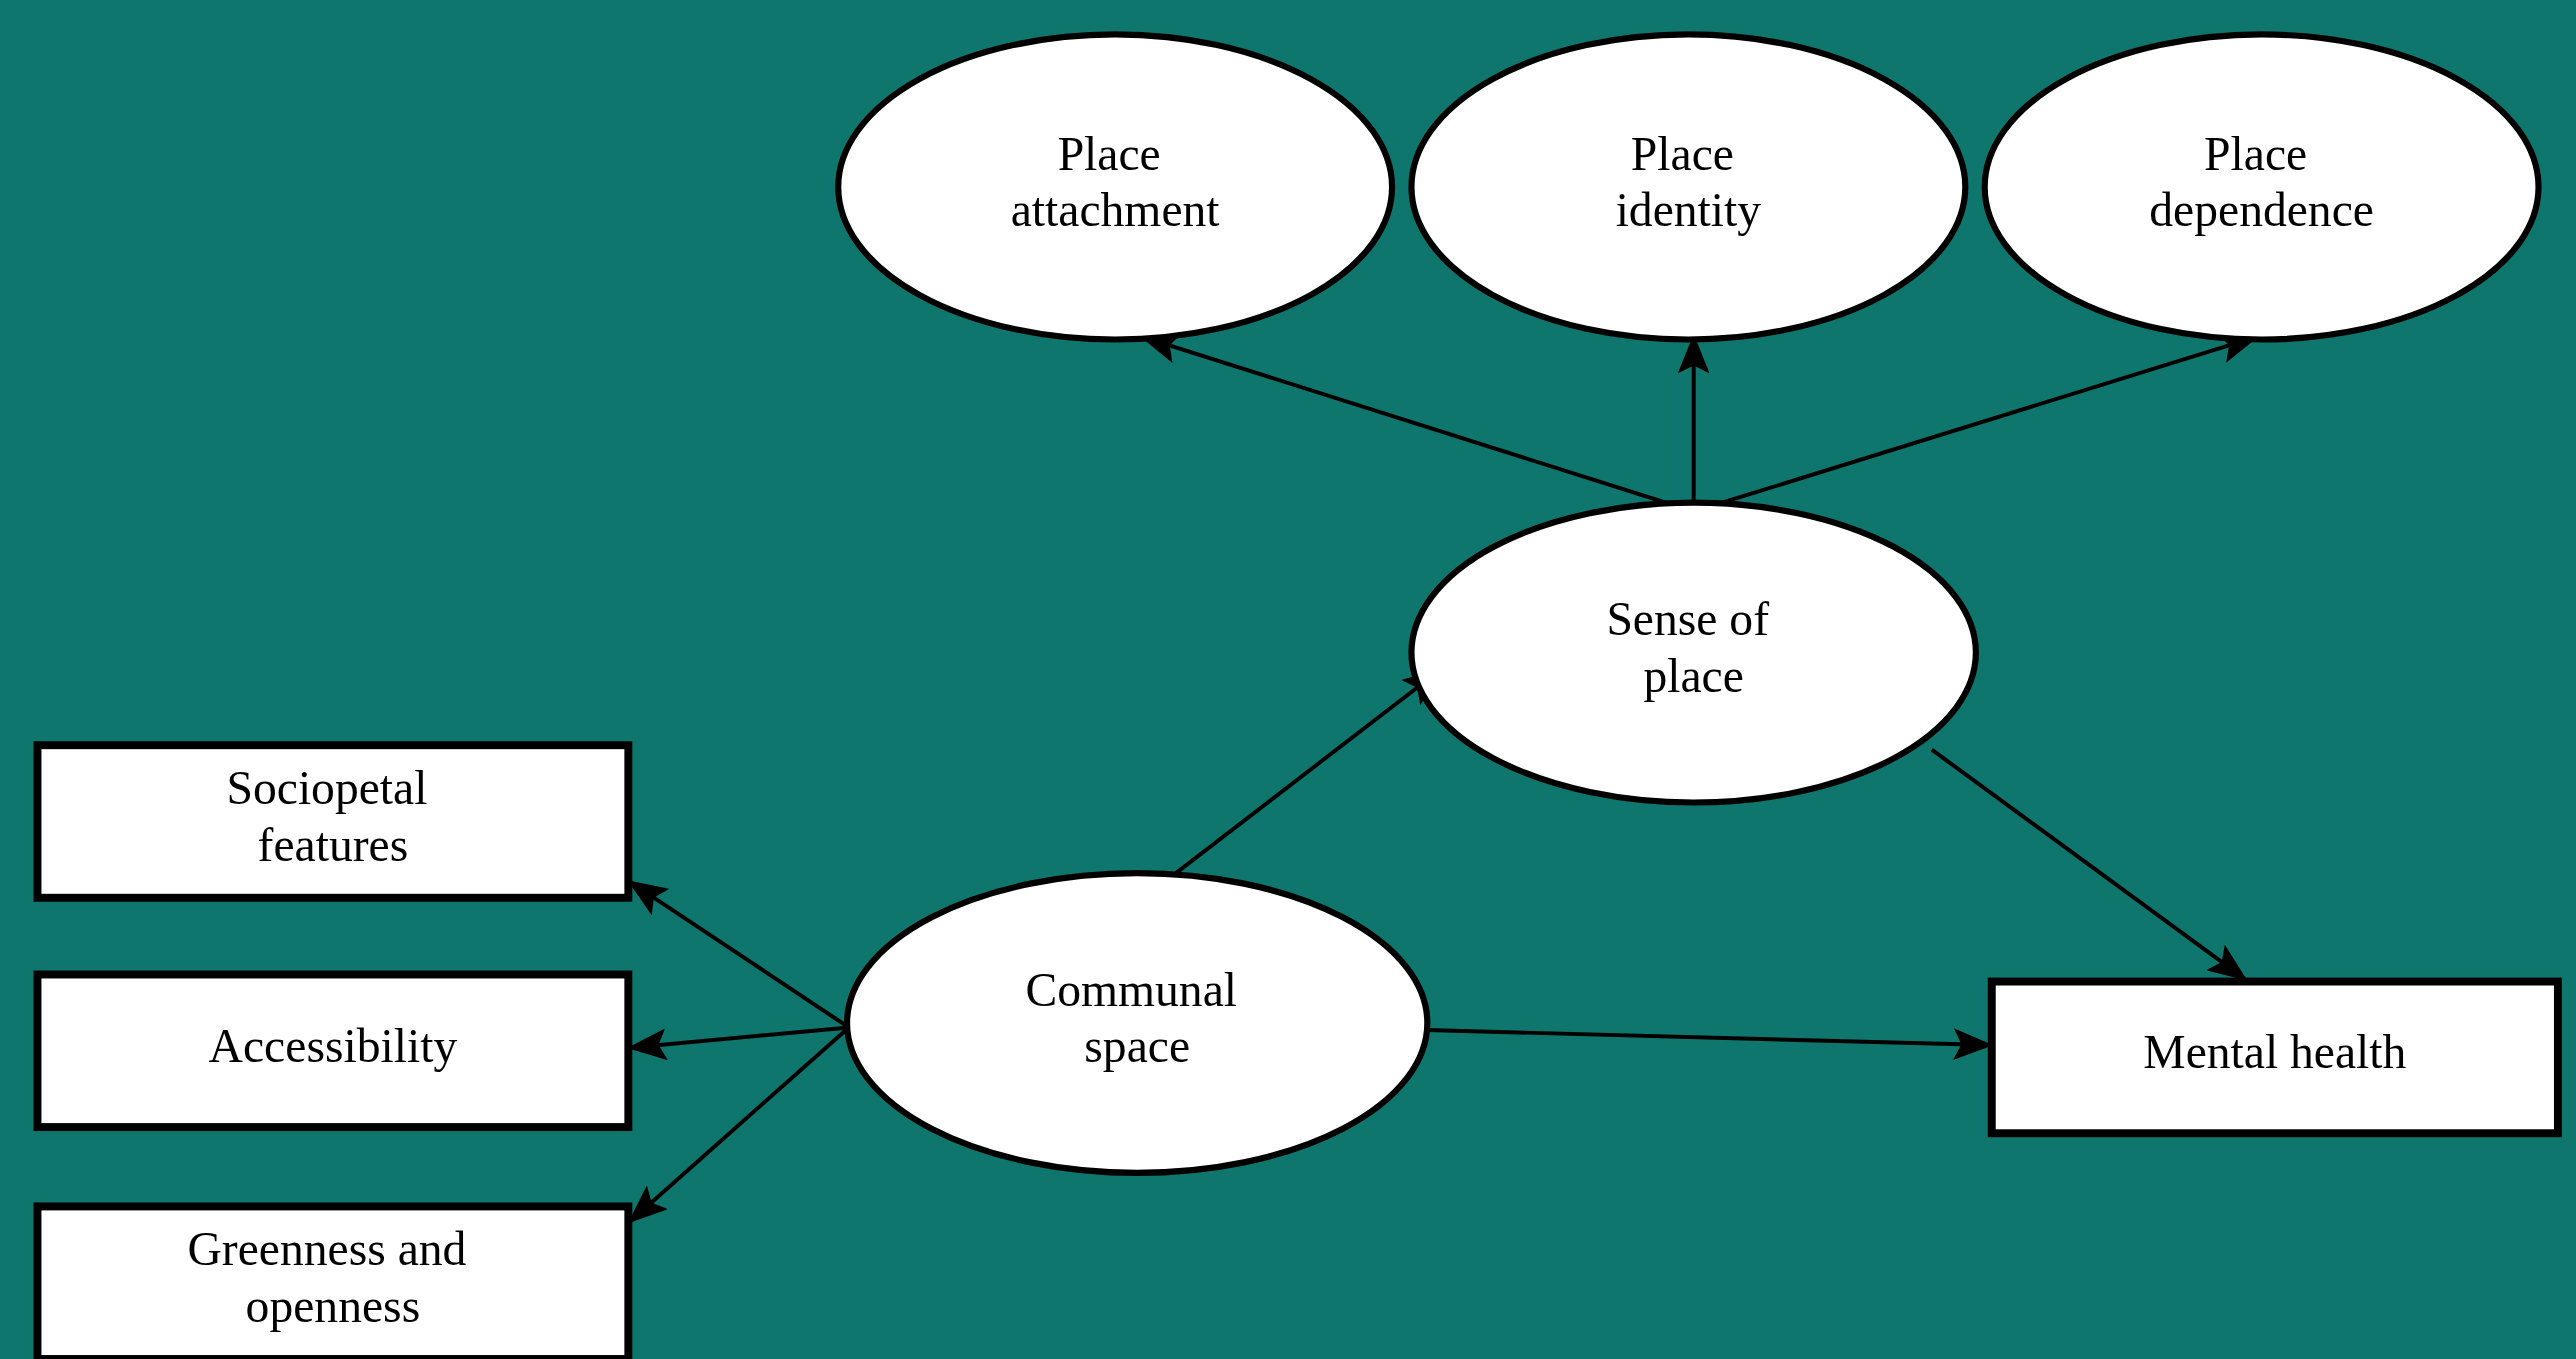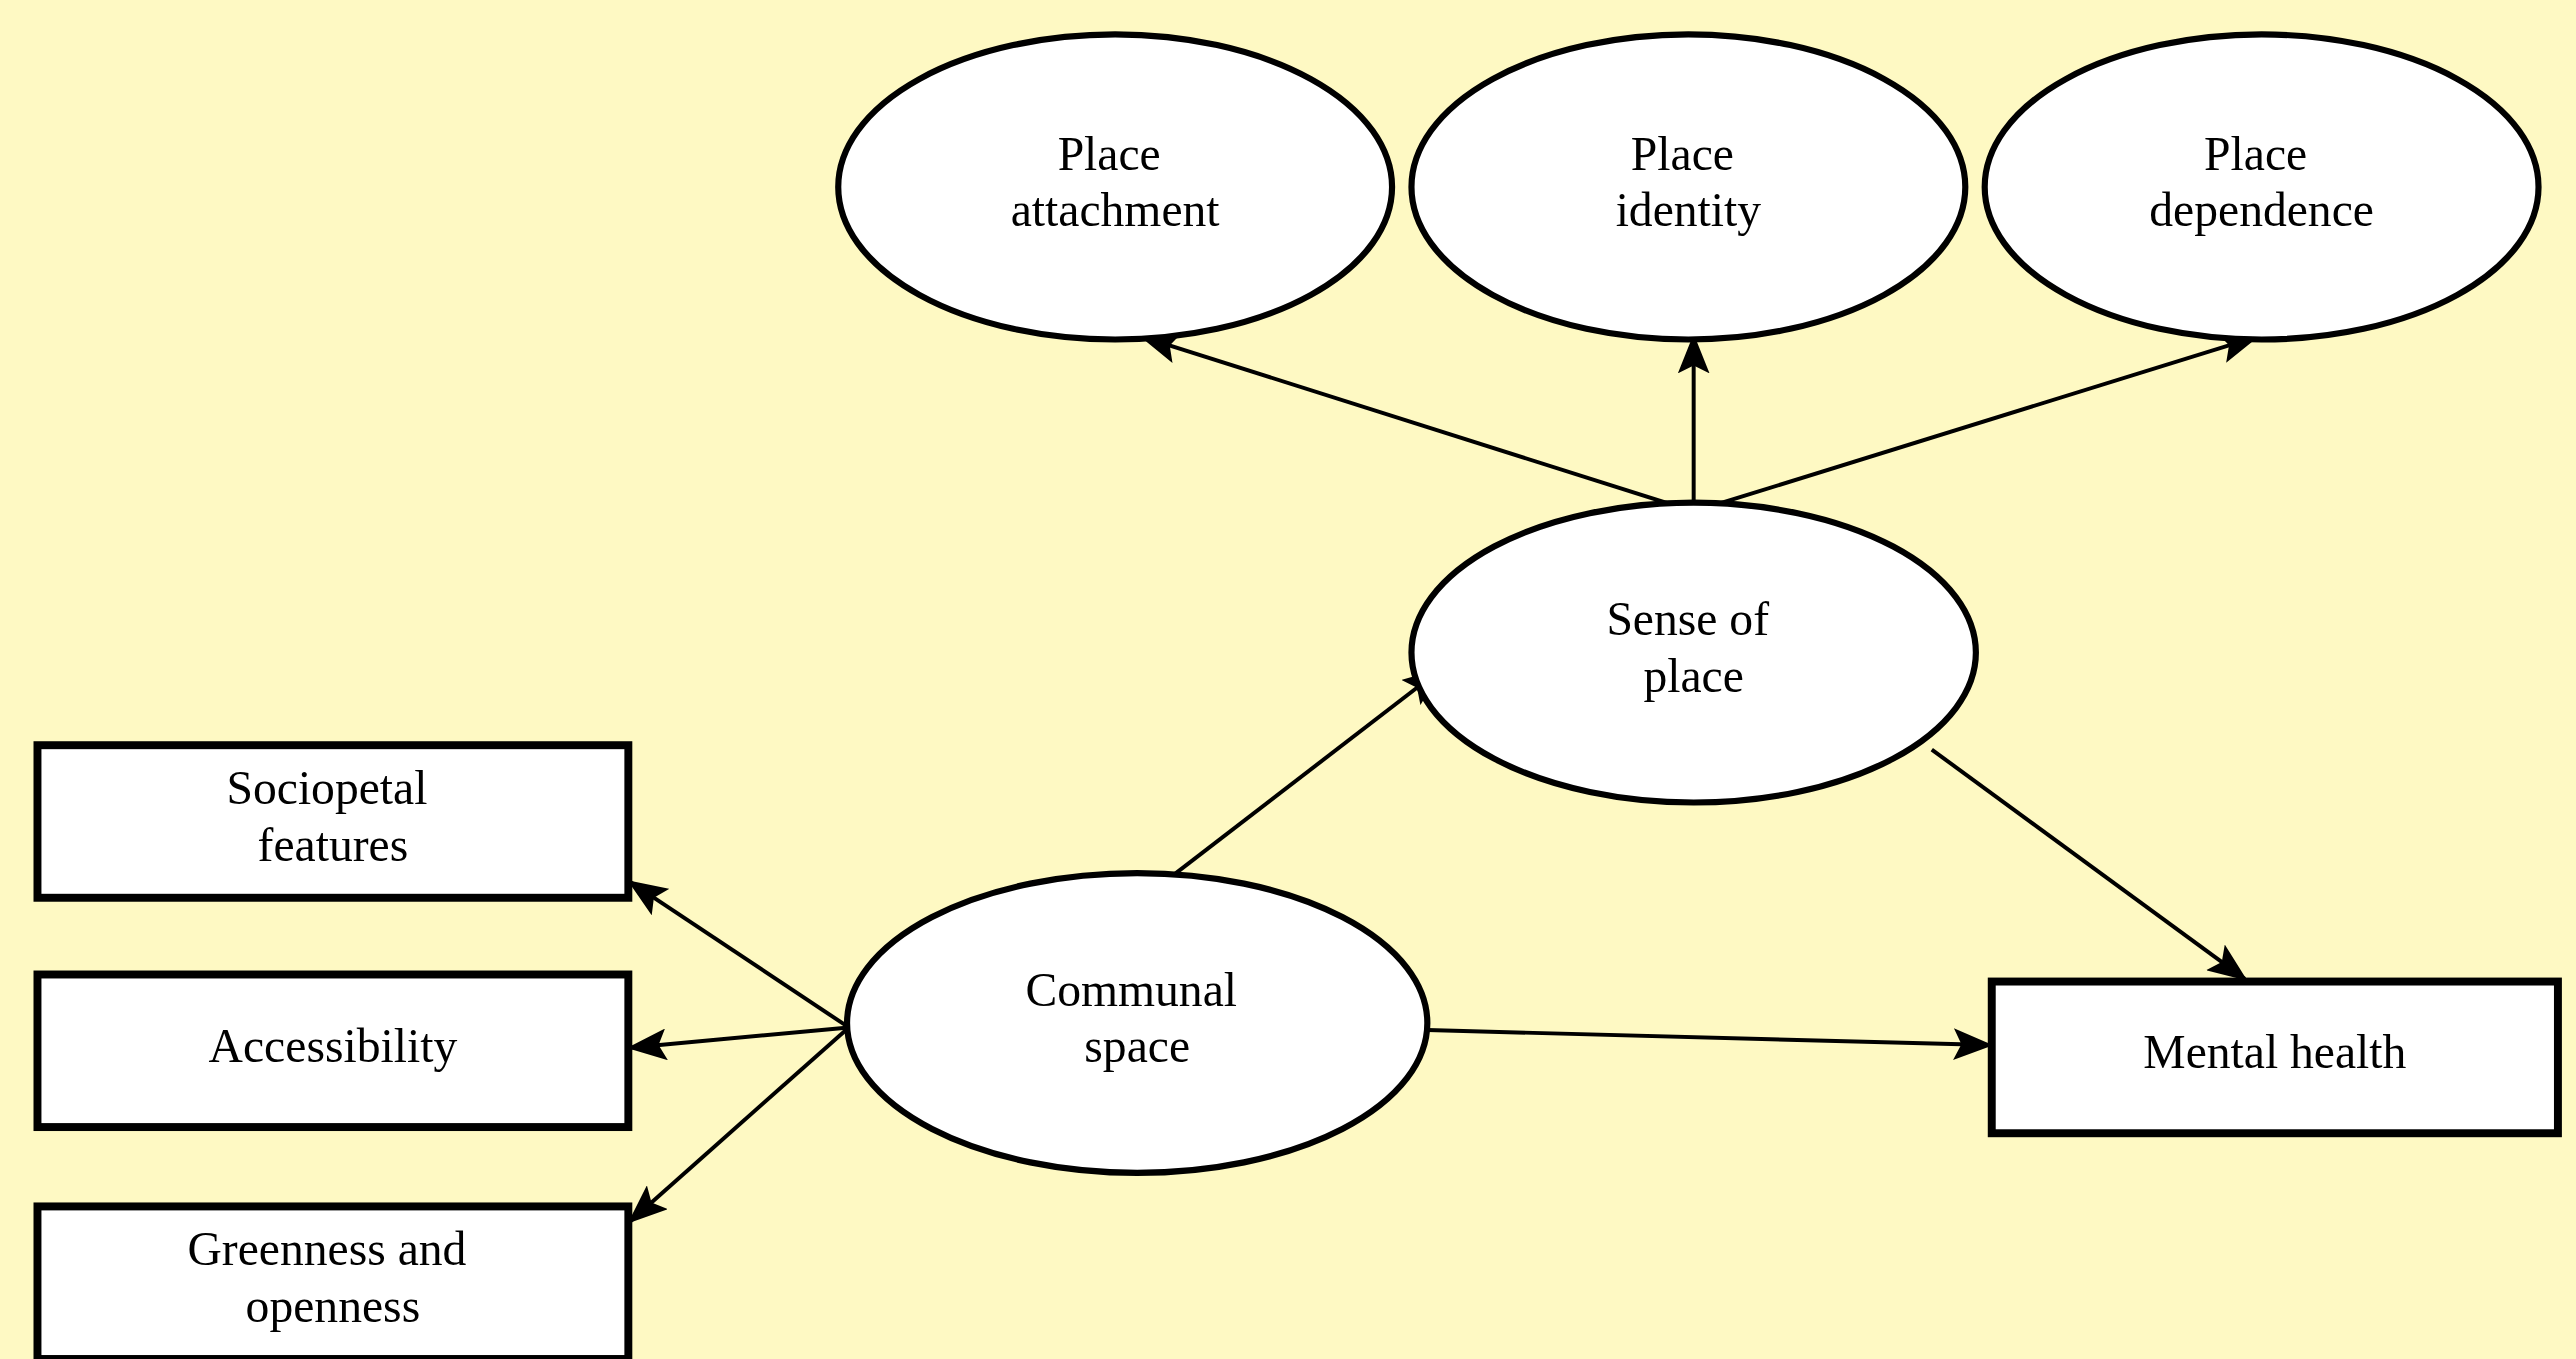--- a/index.html
+++ b/index.html
@@ -11,21 +11,21 @@
   body {
     width: 2576px;
     height: 1359px;
     font-family: "Liberation Serif", "DejaVu Serif", serif;
     overflow: hidden;
   }
   #diagram-root {
     position: relative;
     width: 2576px;
     height: 1359px;
-    background: #fef9c3;
+    background: #0f766e;
   }
   svg#diagram-canvas {
     position: absolute;
     top: 0;
     left: 0;
     width: 2576px;
     height: 1359px;
     display: block;
   }
   .node-label {

